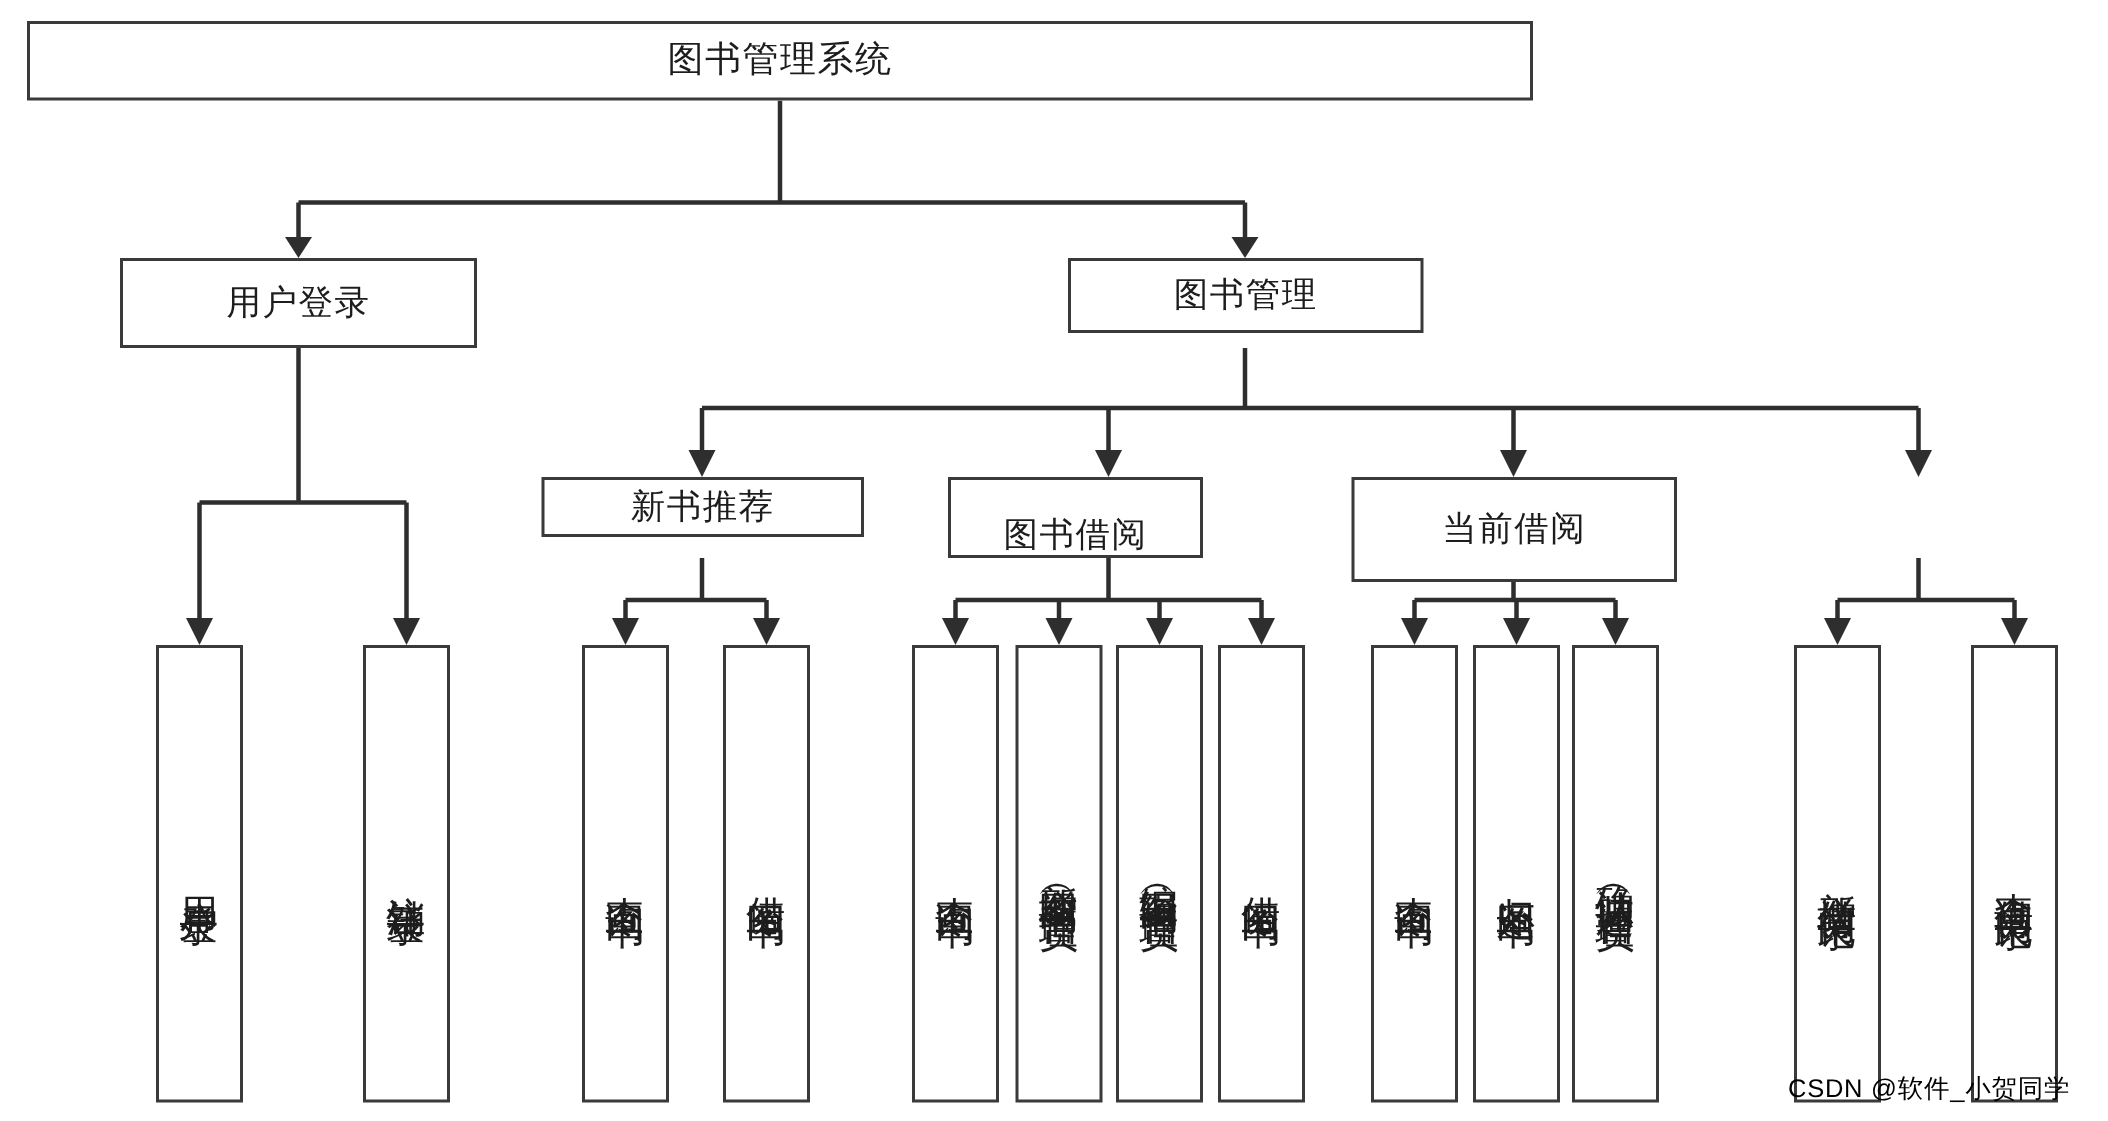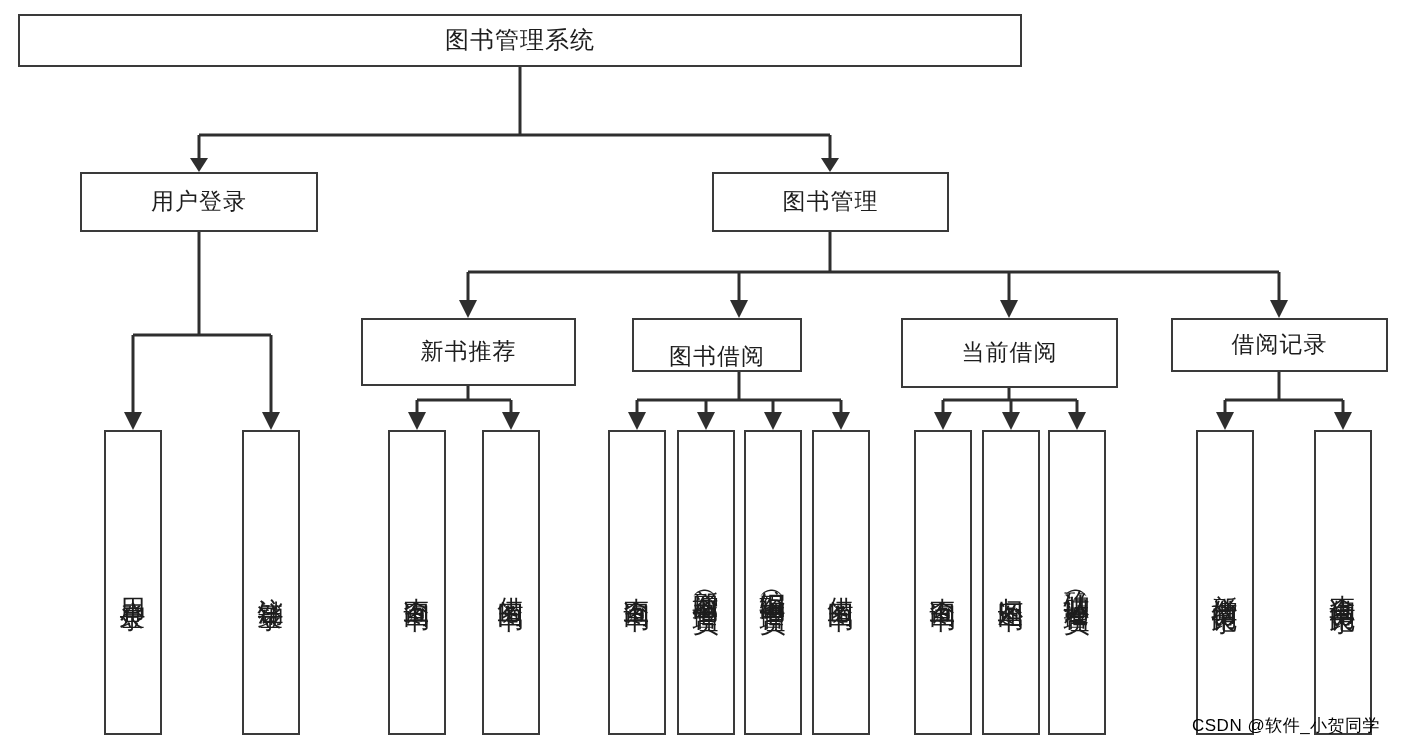--- a/index.html
+++ b/index.html
@@ -118,35 +118,32 @@
     <polygon points="1334,412 1352,412 1343,430" fill="#2e2e2e" stroke="none"></polygon>
   </svg>
 
   <div class="node root h-node" style="left:18px;top:14px;width:1004px;height:53px;">
     <span class="lbl">图书管理系统</span>
   </div>
 
   <div class="node h-node" style="left:80px;top:172px;width:238px;height:60px;">
     <span class="lbl">用户登录</span>
   </div>
-  <div class="node h-node" style="left:712px;top:172px;width:237px;height:60px;">
+  <div class="node h-node" style="left:712px;top:172px;width:237px;height:50px;">
     <span class="lbl">图书管理</span>
   </div>
 
-  <div class="node h-node" style="left:361px;top:318px;width:215px;height:68px;">
+  <div class="node h-node" style="left:361px;top:318px;width:215px;height:40px;">
     <span class="lbl">新书推荐</span>
   </div>
   <div class="node h-node" style="left:632px;top:318px;width:170px;height:54px;align-items:flex-end;">
     <span class="lbl">图书借阅</span>
   </div>
   <div class="node h-node" style="left:901px;top:318px;width:217px;height:70px;">
     <span class="lbl">当前借阅</span>
-  </div>
-  <div class="node h-node" style="left:1171px;top:318px;width:217px;height:54px;">
-    <span class="lbl">借阅记录</span>
   </div>
 
   <div class="node v-node" style="left:104px;top:430px;width:58px;height:305px;">
     <span class="lbl">用户登录</span>
   </div>
   <div class="node v-node" style="left:242px;top:430px;width:58px;height:305px;">
     <span class="lbl">注销登录</span>
   </div>
 
   <div class="node v-node" style="left:388px;top:430px;width:58px;height:305px;">

